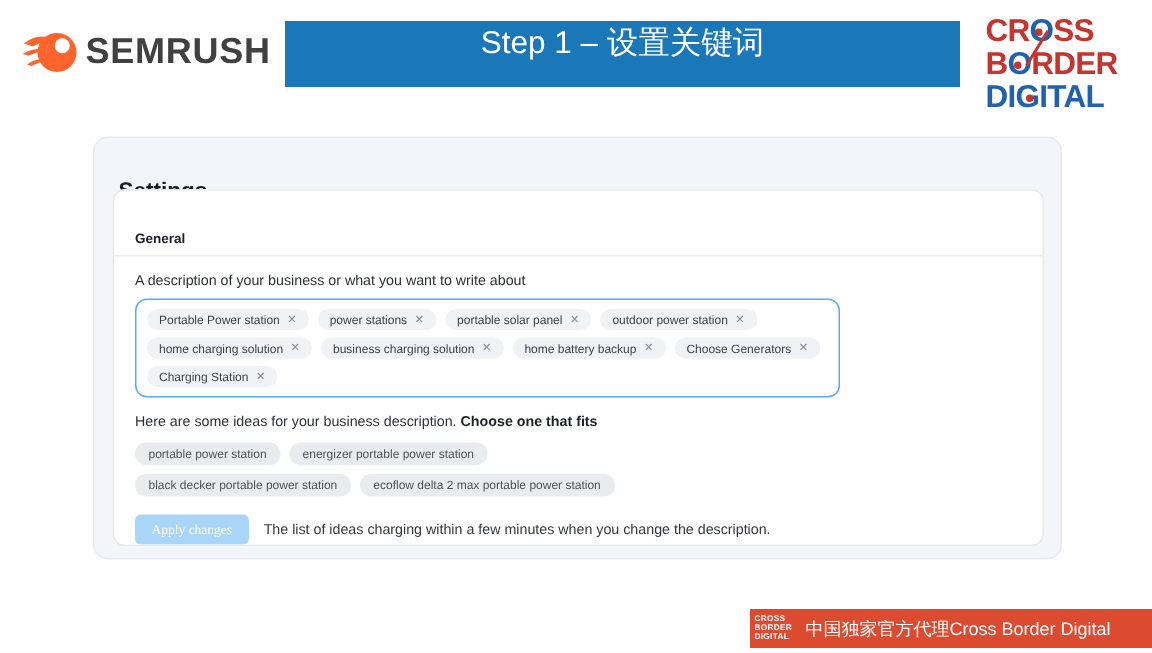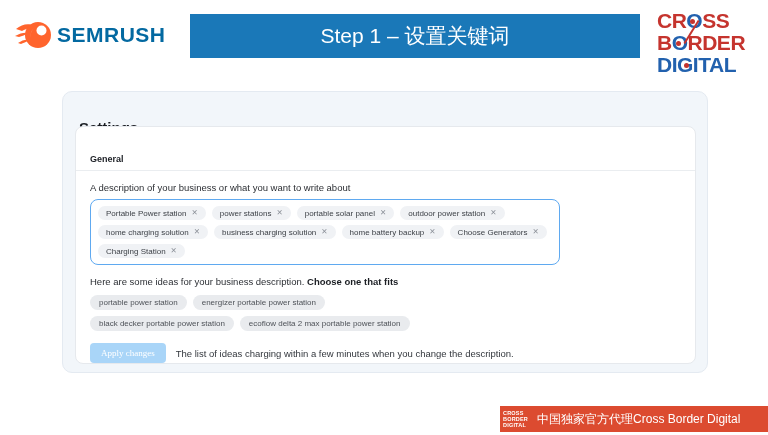--- a/index.html
+++ b/index.html
@@ -4,25 +4,25 @@
 <style>
   * { margin:0; padding:0; box-sizing:border-box; }
   html,body { width:768px; height:435px; }
   body {
     position:relative; background:#ffffff; overflow:hidden;
     font-family:"Liberation Sans", sans-serif; -webkit-font-smoothing:antialiased;
   }
 
   
   .semrush-logo { position:absolute; left:14px; top:20px; display:flex; align-items:center; gap:5px; }
-  .semrush-logo .word { font-size:21px; font-weight:bold; color:#0369a1; letter-spacing:0.5px; }
+  .semrush-logo .word { font-size:24px; font-weight:bold; color:#404040; letter-spacing:0.5px; }
 
   .step-banner {
     position:absolute; left:190px; top:14px; width:450px; height:44px;
-    display:flex; align-items:center; justify-content:center;
+    display:flex; justify-content:center;
   }
   .step-banner .banner-text { color:#ffffff; font-size:21px; font-weight:400; }
 
   .cbd-logo { position:absolute; left:657px; top:10px; width:104px; line-height:22px; }
   .cbd-logo .logo-line { font-size:21px; font-weight:bold; letter-spacing:-0.5px; white-space:nowrap; }
   .cbd-overlay { position:absolute; pointer-events:none; }
   .cbd-dot { position:absolute; width:5px; height:5px; border-radius:50%; }
   .cbd-line { position:absolute; height:2px; transform-origin:center; }
 
   

